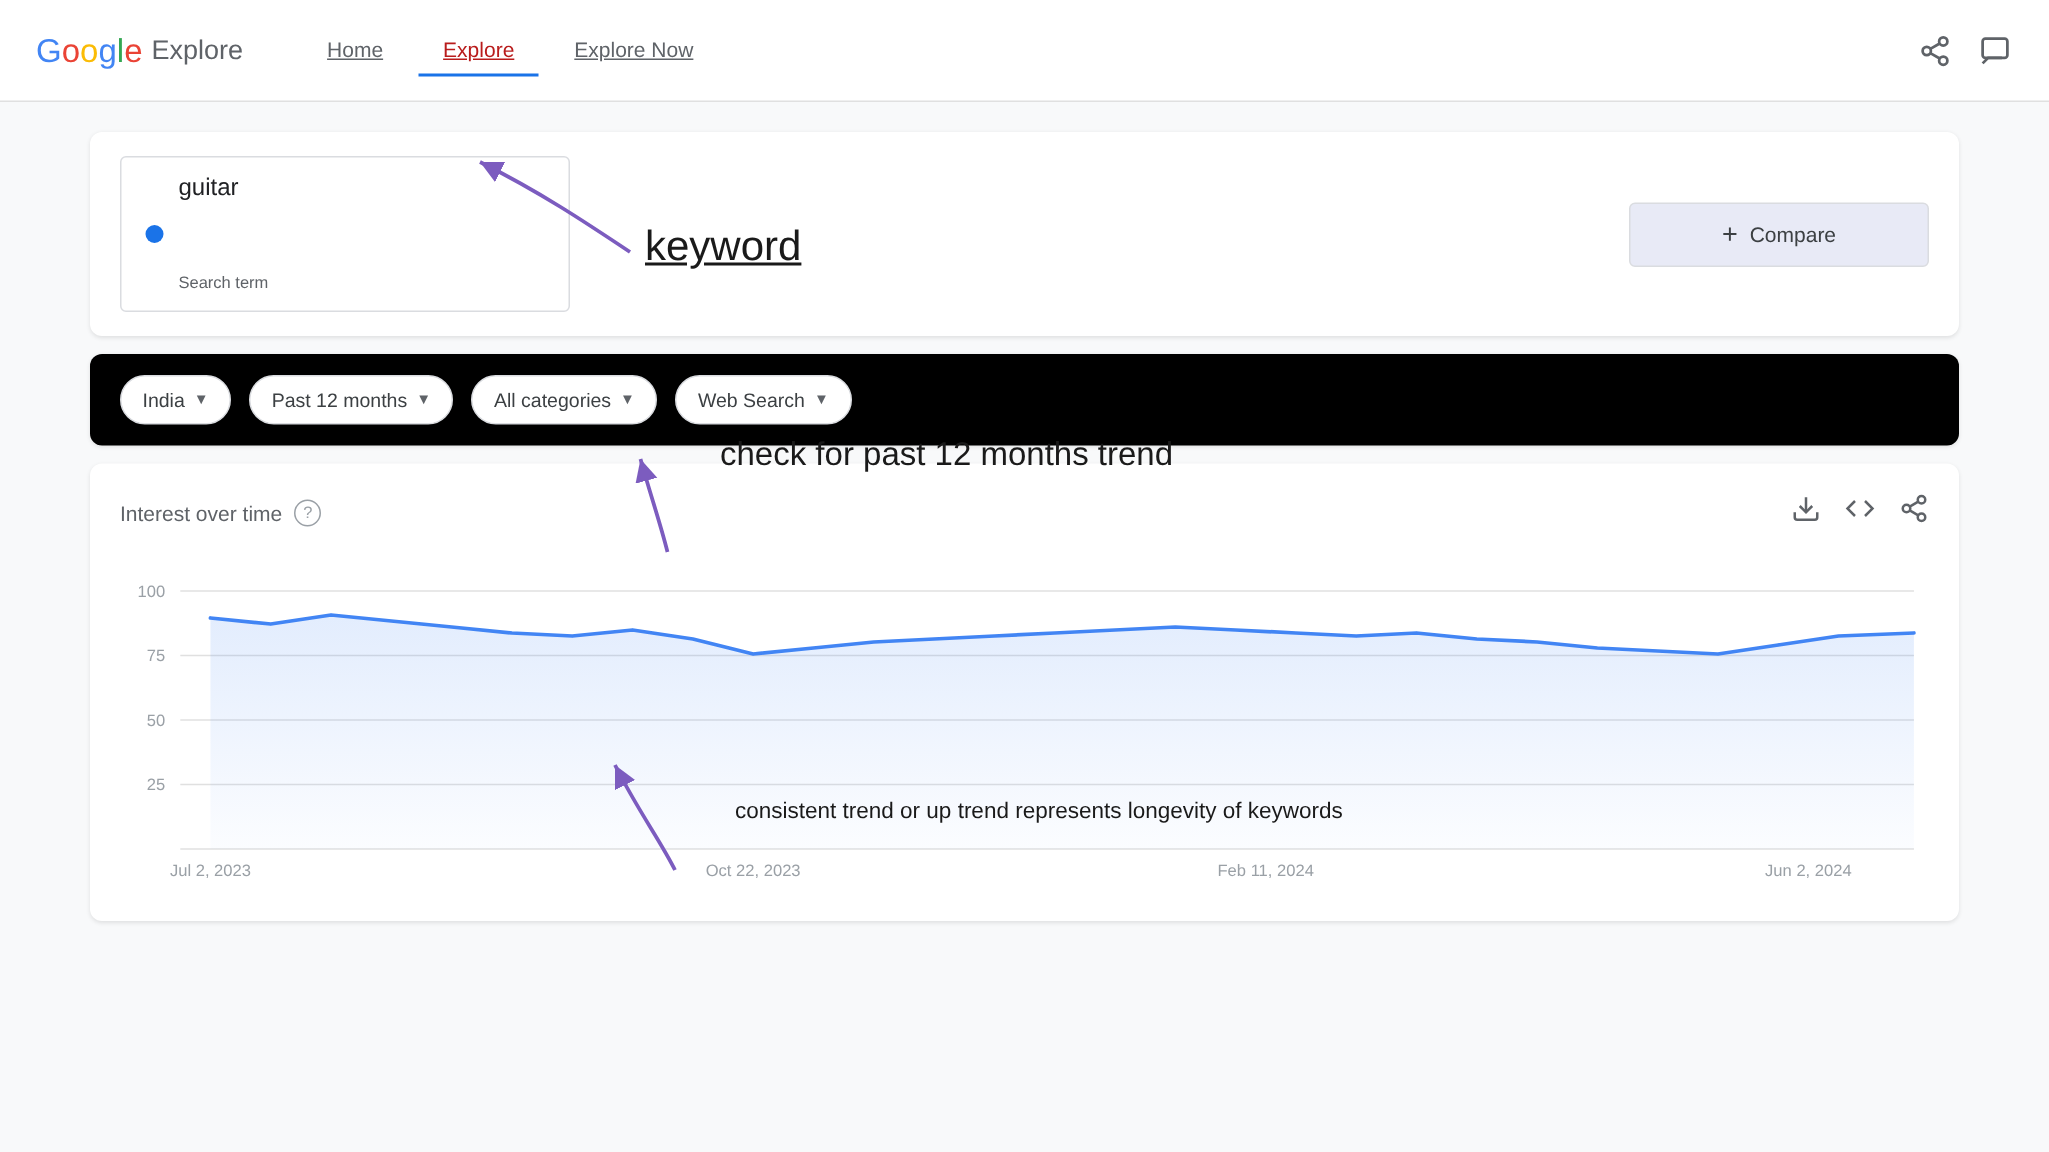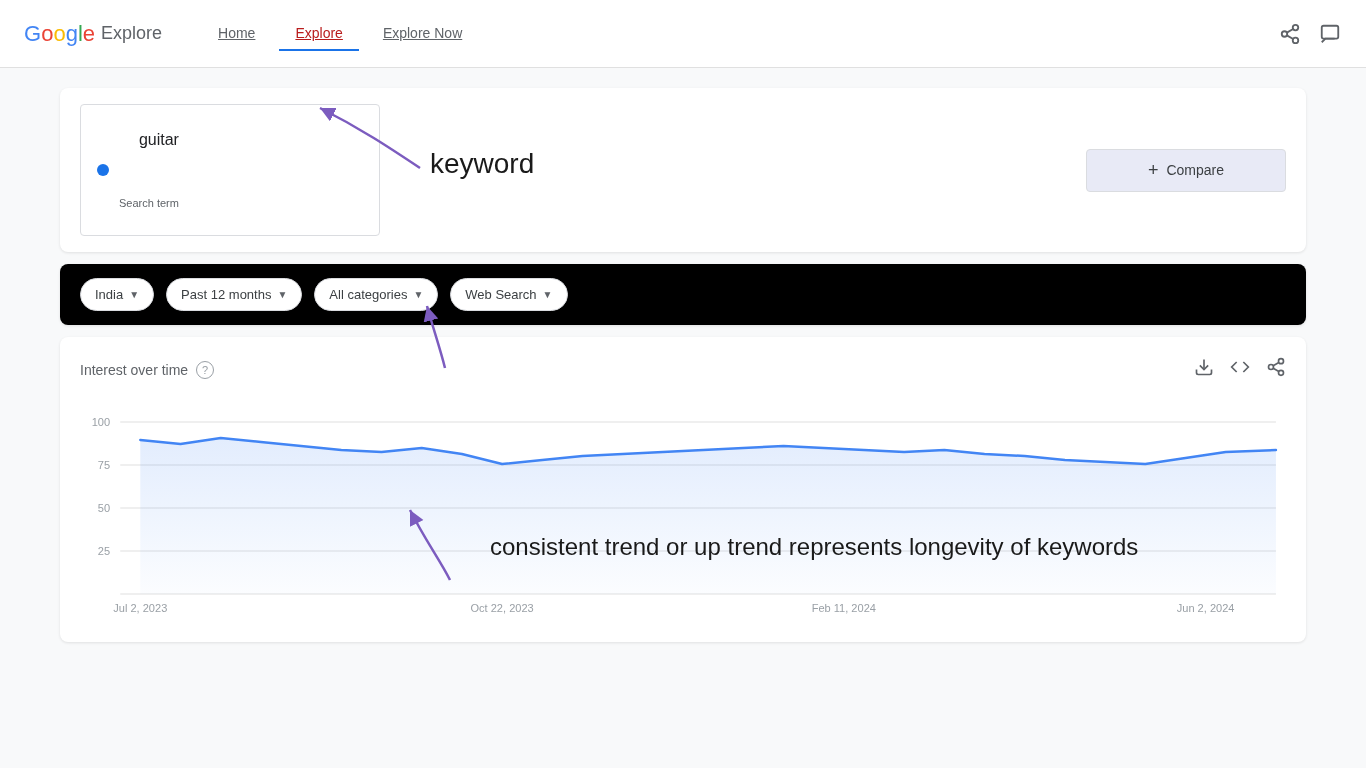--- a/index.html
+++ b/index.html
@@ -89,25 +89,24 @@
       margin-bottom: 12px;
       display: flex;
       align-items: center;
       gap: 16px;
       box-shadow: 0 1px 3px rgba(0,0,0,0.1);
     }
     .search-term-chip {
       display: flex;
       align-items: center;
       gap: 10px;
-      padding: 26px 16px;
+      padding: 12px 16px;
       border: 1px solid #dadce0;
       border-radius: 4px;
       min-width: 300px;
-      text-align: right;
     }
     .blue-dot {
       width: 12px; height: 12px;
       background: #1a73e8;
       border-radius: 50%;
       flex-shrink: 0;
     }
     .search-term-text {
       display: flex;
       flex-direction: column;
@@ -352,42 +351,43 @@
           </defs>
           <path d="M 60,38 L 100,42 L 140,36 L 180,40 L 220,44 L 260,48 L 300,50 L 340,46 L 380,52 L 420,62 L 460,58 L 500,54 L 540,52 L 580,50 L 620,48 L 660,46 L 700,44 L 740,46 L 780,48 L 820,50 L 860,48 L 900,52 L 940,54 L 980,58 L 1020,60 L 1060,62 L 1100,56 L 1140,50 L 1190,48 L 1190,192 L 60,192 Z" fill="url(#areaGrad)"></path>
 
           <polyline points="60,38 100,42 140,36 180,40 220,44 260,48 300,50 340,46 380,52 420,62 460,58 500,54 540,52 580,50 620,48 660,46 700,44 740,46 780,48 820,50 860,48 900,52 940,54 980,58 1020,60 1060,62 1100,56 1140,50 1190,48" fill="none" stroke="#4285F4" stroke-width="2.5" stroke-linejoin="round" stroke-linecap="round"></polyline>
         </svg>
       </div>
     </div>
 
   </main>
 
-  <div style="position:fixed; top:148px; left:430px; font-size:28px; font-weight:400; color:#1a1a1a; pointer-events:none; z-index:20;">keyword</div>
+  <div style="position:fixed; top:148px; left:430px; font-size:28px; font-weight:400; color:#1a1a1a; pointer-events:none; z-index:20;text-decoration:underline;">keyword</div>
 
   <svg style="position:fixed; top:88px; left:240px; pointer-events:none; z-index:20;" width="220" height="100">
     <path d="M 180,80 C 150,60 120,40 80,20" fill="none" stroke="#7c5cbf" stroke-width="2.5" marker-end="url(#arr1)"></path>
     <defs>
       <marker id="arr1" markerWidth="8" markerHeight="8" refX="6" refY="3" orient="auto">
         <path d="M0,0 L0,6 L6,3 Z" fill="#7c5cbf"></path>
       </marker>
     </defs>
   </svg>
 
+  <div style="position:fixed; top:290px; left:480px; font-size:22px; font-weight:400; color:#1a1a1a; pointer-events:none; z-index:20;">check for past 12 months trend</div>
 
   <svg style="position:fixed; top:298px; left:385px; pointer-events:none; z-index:20;" width="120" height="80">
     <path d="M 60,70 C 55,50 48,30 42,8" fill="none" stroke="#7c5cbf" stroke-width="2.5" marker-end="url(#arr2)"></path>
     <defs>
       <marker id="arr2" markerWidth="8" markerHeight="8" refX="6" refY="3" orient="auto">
         <path d="M0,0 L0,6 L6,3 Z" fill="#7c5cbf"></path>
       </marker>
     </defs>
   </svg>
 
-  <div style="position:fixed; top:530px; left:490px; font-size:24px; font-weight:400; color:#1a1a1a; pointer-events:none; z-index:20; line-height:1.4;">
+  <div style="position:fixed; top:530px; left:490px; font-size:15px; font-weight:400; color:#1a1a1a; pointer-events:none; z-index:20; line-height:1.4;">
     <div>consistent trend or up trend represents
 longevity of keywords</div>
   </div>
 
   <svg style="position:fixed; top:490px; left:370px; pointer-events:none; z-index:20;" width="140" height="100">
     <path d="M 80,90 C 70,70 55,50 40,20" fill="none" stroke="#7c5cbf" stroke-width="2.5" marker-end="url(#arr3)"></path>
     <defs>
       <marker id="arr3" markerWidth="8" markerHeight="8" refX="6" refY="3" orient="auto">
         <path d="M0,0 L0,6 L6,3 Z" fill="#7c5cbf"></path>
       </marker>

